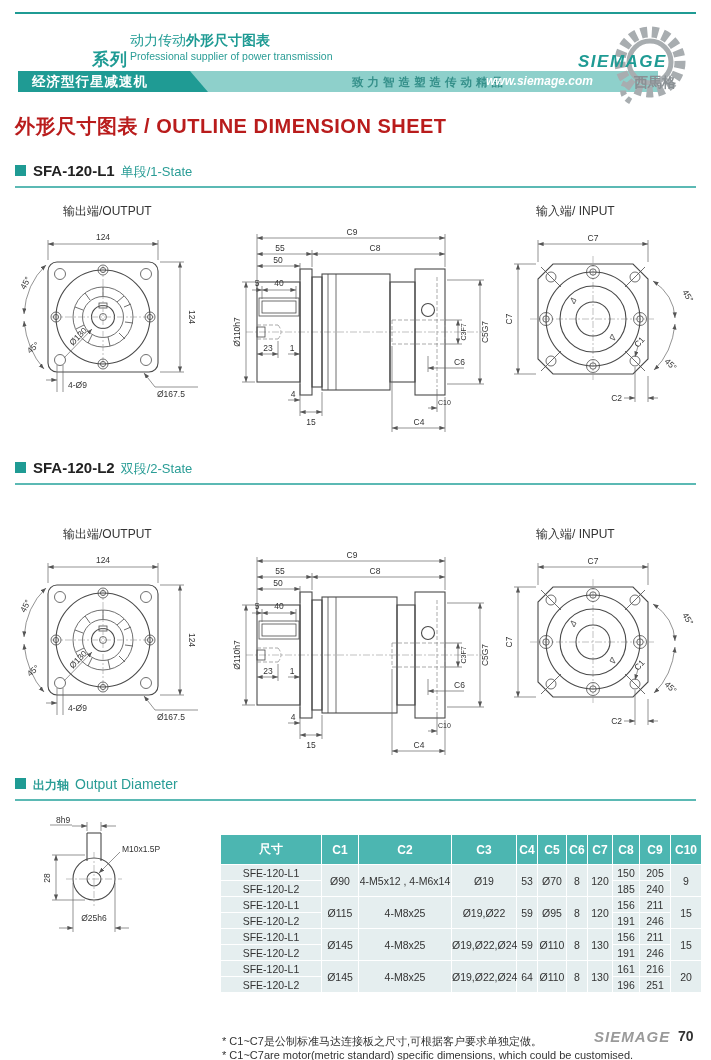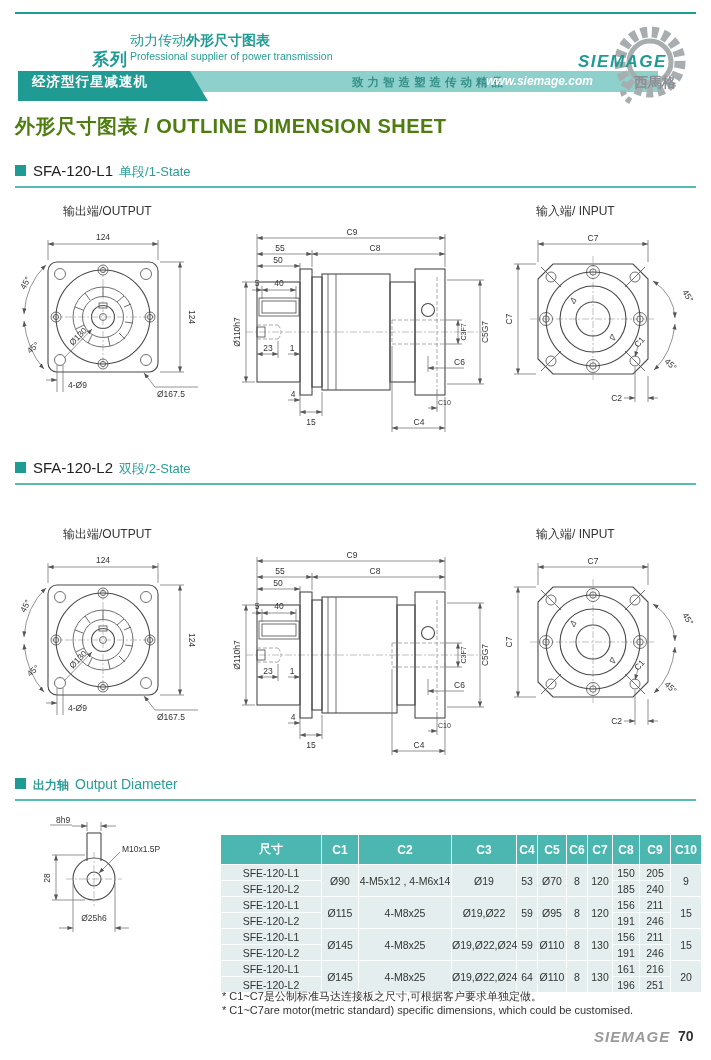--- a/index.html
+++ b/index.html
@@ -8,56 +8,56 @@
 
   
   .top-rule{position:absolute;left:15px;top:12px;width:681px;height:2px;background:#1f9b94;}
   .sfa-logo{position:absolute;left:18px;top:22px;color:#1f9b94;font-weight:bold;
             font-size:44px;line-height:44px;letter-spacing:-2px;}
   .sfa-suffix{position:absolute;left:92px;top:48px;color:#1f9b94;font-size:17px;font-weight:bold;letter-spacing:1px;}
   .tagline-cn{position:absolute;left:130px;top:32px;color:#1f9b94;font-size:14px;}
   .tagline-cn b{font-weight:bold;}
   .tagline-en{position:absolute;left:130px;top:50px;color:#2a9d96;font-size:10.5px;}
   .banner-light{position:absolute;left:170px;top:71px;width:488px;height:21px;background:#8ed0cb;}
-  .banner-dark{position:absolute;left:18px;top:71px;width:190px;height:30px;background:#1f9b94;
+  .banner-dark{position:absolute;left:18px;top:71px;width:190px;height:21px;background:#1f9b94;
                clip-path:polygon(0 0,172px 0,190px 100%,0 100%);
                color:#fff;font-size:13.5px;font-weight:bold;line-height:21px;padding-left:14px;box-sizing:border-box;letter-spacing:1px;}
   .banner-slogan{position:absolute;left:352px;top:75px;color:#35908a;font-size:11.5px;letter-spacing:4px;font-weight:bold;}
   .banner-url{position:absolute;left:486px;top:74px;color:#fff;font-size:12px;font-weight:bold;font-style:italic;}
   .brand{position:absolute;left:570px;top:20px;width:140px;height:88px;}
   .brand-name{position:absolute;left:8px;top:32px;color:#1f9b94;font-size:17px;font-weight:bold;
               font-style:italic;letter-spacing:1.5px;}
   .brand-cn{position:absolute;left:64px;top:54px;color:#8a9094;font-size:14px;
             font-family:"Liberation Serif",serif;font-weight:bold;}
 
   
-  .doc-title{position:absolute;left:15px;top:113px;color:#4d7c0f;font-size:20px;font-weight:bold;letter-spacing:.5px;}
+  .doc-title{position:absolute;left:15px;top:113px;color:#b91c1c;font-size:20px;font-weight:bold;letter-spacing:.5px;}
   .sec-head{position:absolute;left:15px;width:681px;border-bottom:2px solid #5bb9b4;padding-bottom:5px;}
   .sec-sq{display:inline-block;width:11px;height:11px;background:#1f9b94;margin-right:7px;}
-  .sec-model{font-weight:normal;color:#222;font-size:15px;}
+  .sec-model{font-weight:bold;color:#222;font-size:15px;}
   .sec-sub{color:#2a9d96;font-size:13px;margin-left:6px;}
   .sec-teal{font-weight:bold;color:#2a9d96;font-size:12px;}
   .io-label{position:absolute;font-size:12px;color:#333;}
 
   
   svg{position:absolute;overflow:visible;}
   .out{stroke:#4a4a4a;stroke-width:1.1;fill:none;}
   .out2{stroke:#4a4a4a;stroke-width:.8;fill:none;}
   .dim{stroke:#666;stroke-width:.7;fill:none;}
   .cl{stroke:#999;stroke-width:.6;fill:none;stroke-dasharray:7 2 2 2;}
   .hid{stroke:#888;stroke-width:.7;fill:none;stroke-dasharray:4 2;}
   .dimtxt{font-size:8.5px;fill:#333;font-family:"Liberation Sans",sans-serif;}
   .dimtxt2{font-size:7px;fill:#333;font-family:"Liberation Sans",sans-serif;}
 
   
   .dim-table{position:absolute;left:220px;top:834px;border-collapse:separate;border-spacing:1.5px;
              table-layout:fixed;width:476px;}
   .dim-table th{background:#4cb6b1;color:#fff;font-size:12px;font-weight:bold;height:29px;padding:0;}
   .dim-table td{background:#e5eeef;font-size:10.5px;color:#333;text-align:center;height:15px;padding:0;}
-  .footnote{position:absolute;left:222px;font-size:11px;color:#333;}
+  .footnote{position:absolute;left:222px;font-size:11px;color:#333;margin-top:45px;}
   .footer-logo{position:absolute;left:594px;top:1028px;color:#9a9a9a;font-size:15px;font-weight:bold;
                font-style:italic;letter-spacing:1px;}
   .footer-page{position:absolute;left:678px;top:1028px;color:#333;font-size:14px;font-weight:bold;}
 </style>
 </head>
 <body>
 
 <div class="page">
 
   <div class="top-rule"></div>

